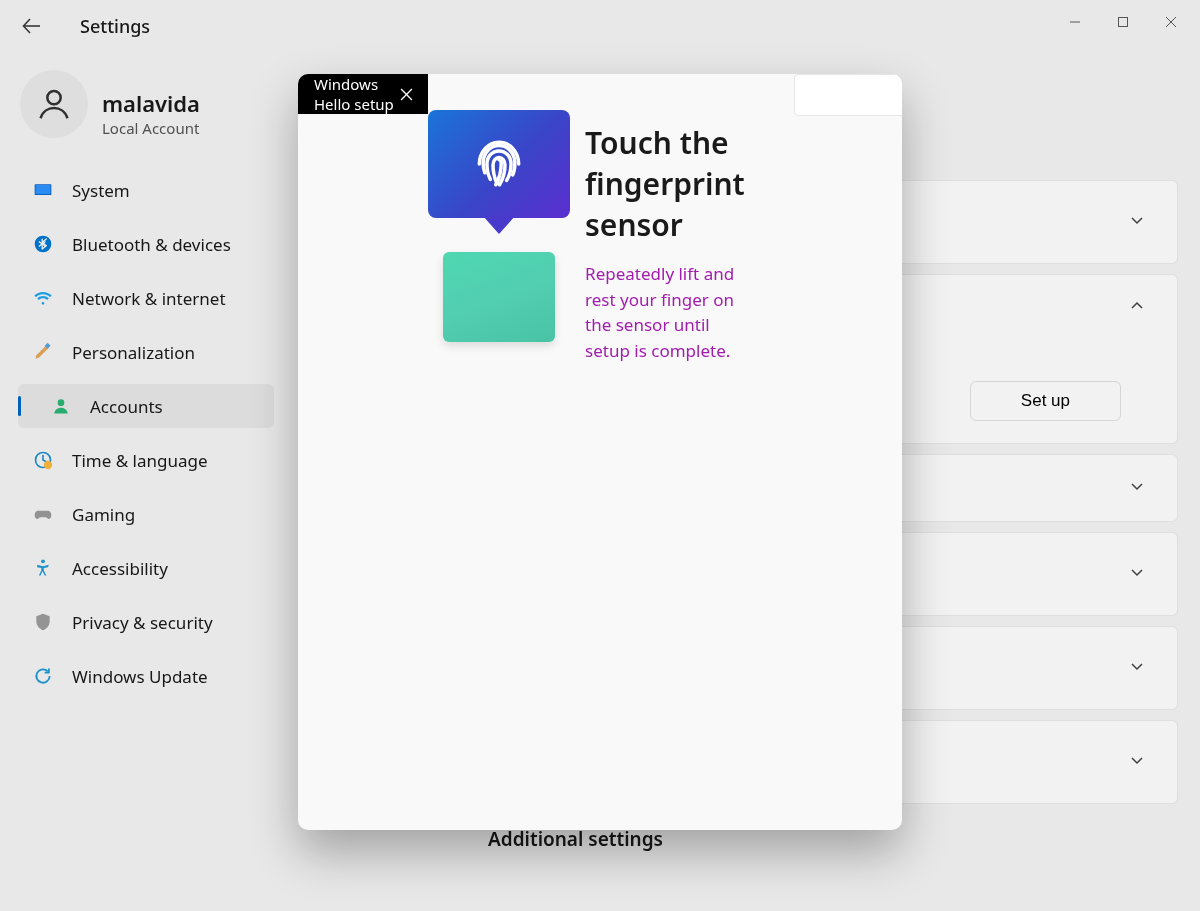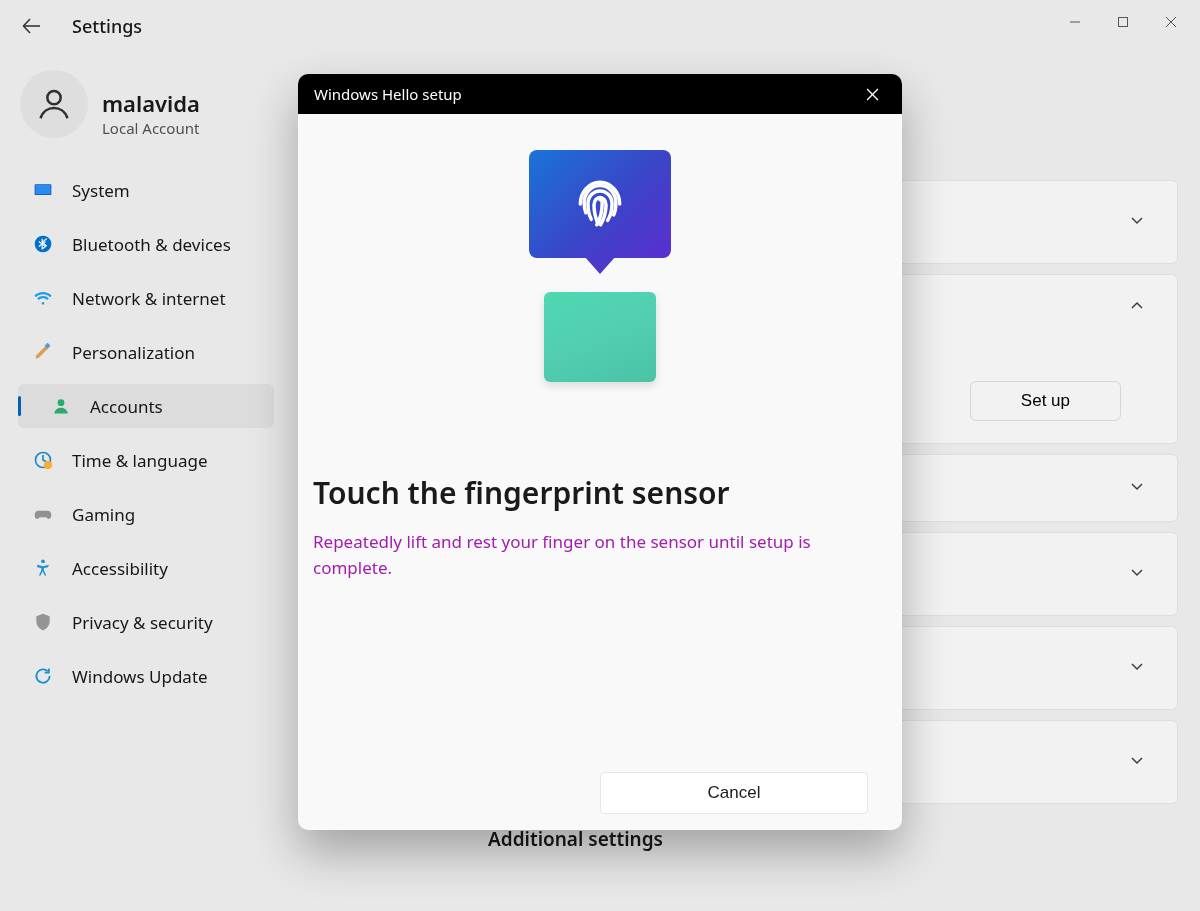--- a/index.html
+++ b/index.html
@@ -22,21 +22,21 @@
     width: 46px; height: 32px;
     display: flex; align-items: center; justify-content: center;
     color: #5a5a5a;
   }
   .window-btn svg { width: 12px; height: 12px; }
 
   
   .header {
     position: absolute;
     top: 14px; left: 20px;
-    display: flex; align-items: center; gap: 28px;
+    display: flex; align-items: center; gap: 36px;
   }
   .back-arrow {
     width: 24px; height: 24px;
     display:flex;align-items:center;justify-content:center;
     color:#3a3a3a;
   }
   .app-title { font-size: 18px; font-weight: 500; color:#1a1a1a;}
 
   
   .sidebar {
@@ -158,21 +158,21 @@
     background:rgba(0,0,0,0.05);
   }
   .modal {
     position:absolute;
     left:298px; top:74px;
     width:604px; height:756px;
     background:#f9f9f9;
     border-radius:10px;
     box-shadow:0 22px 48px rgba(0,0,0,0.30);
     overflow:hidden;
-    display:flex; flex-direction:column;
+    display:flex; flex-direction:row;
   }
   .modal-header {
     background:#000;
     color:#fff;
     height:40px;
     display:flex; align-items:center; justify-content:space-between;
     padding:0 10px 0 16px;
     font-size:15px;
   }
   .modal-close {

